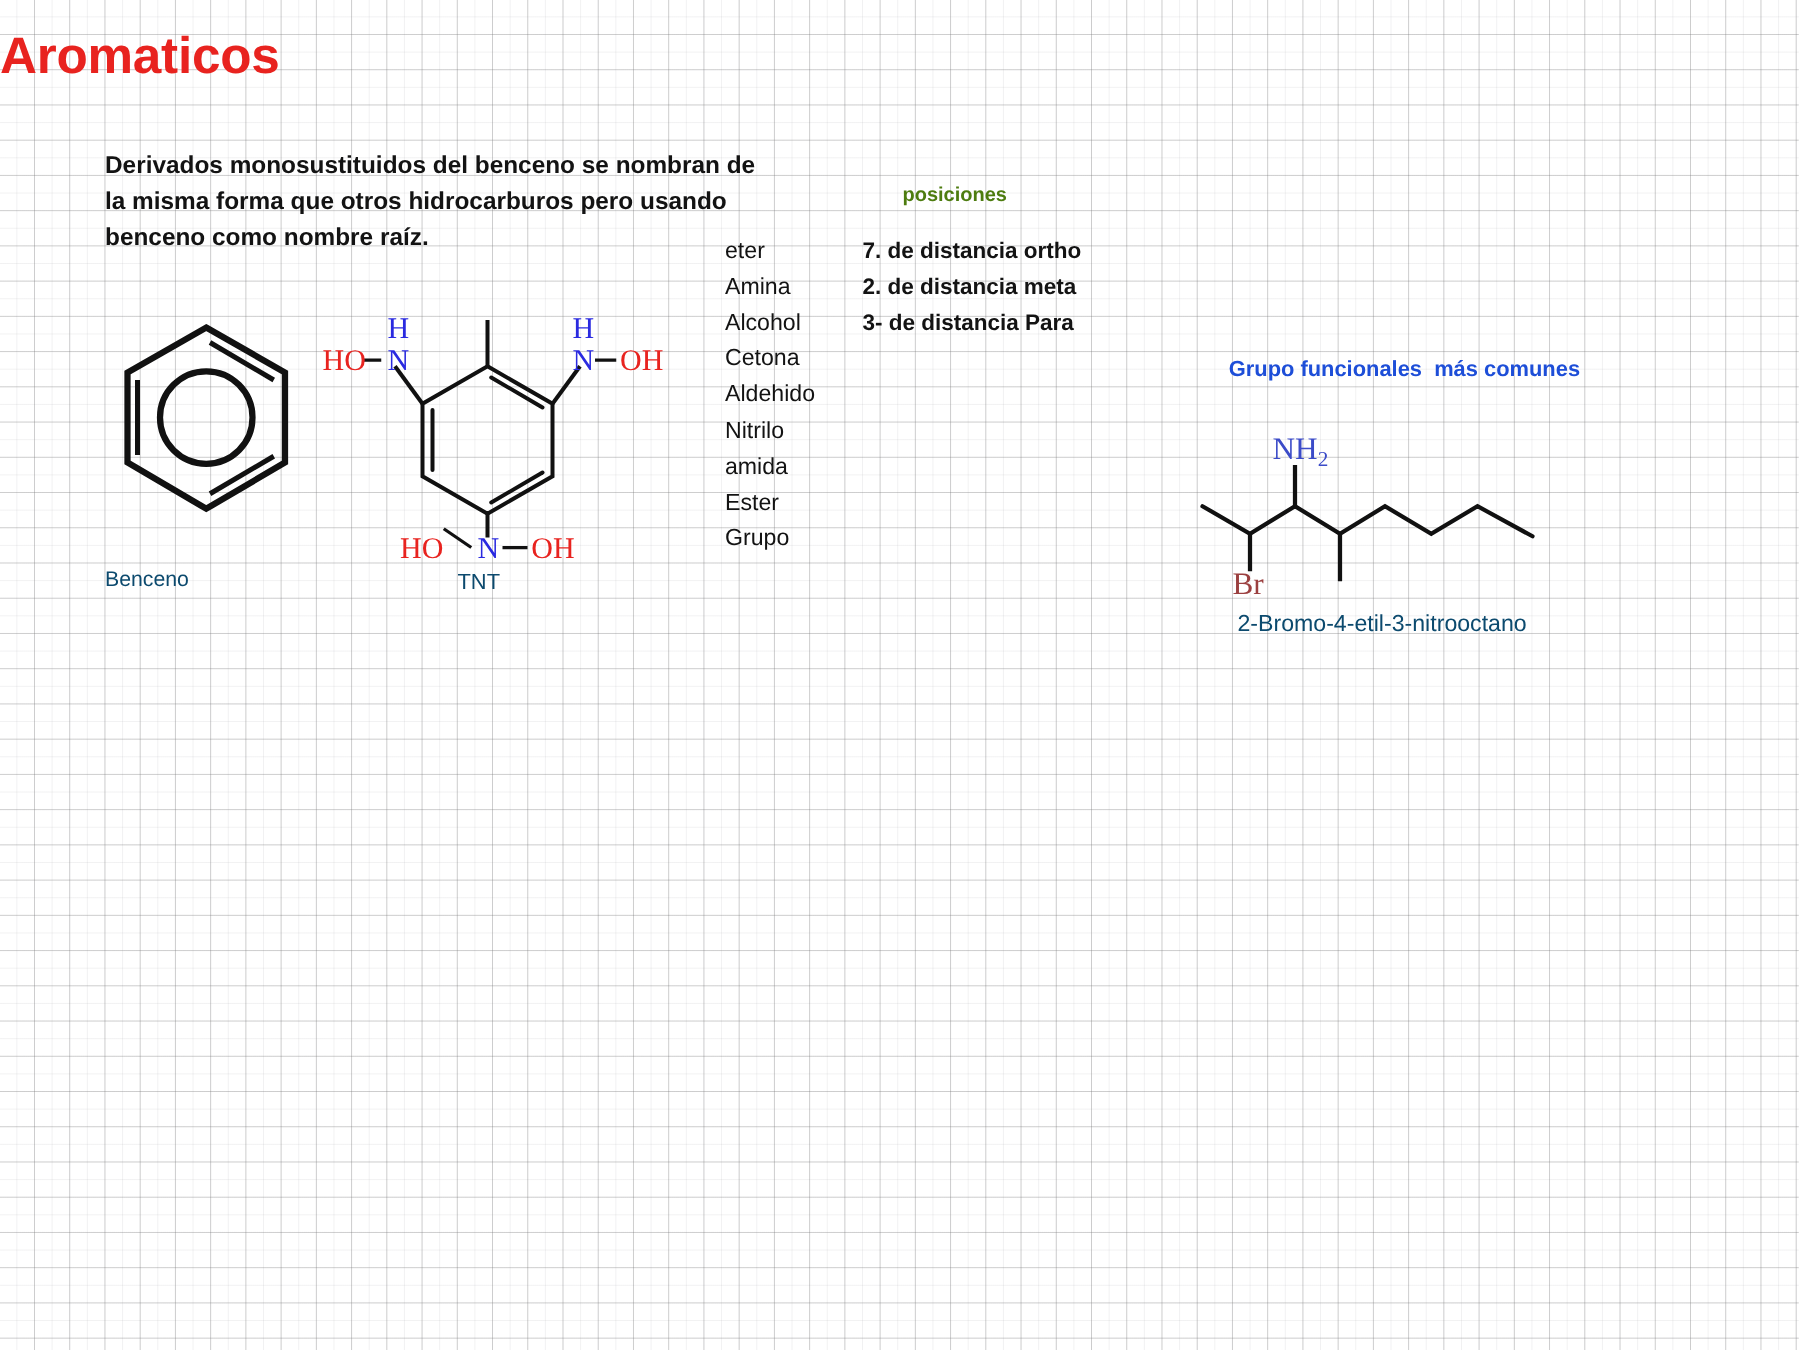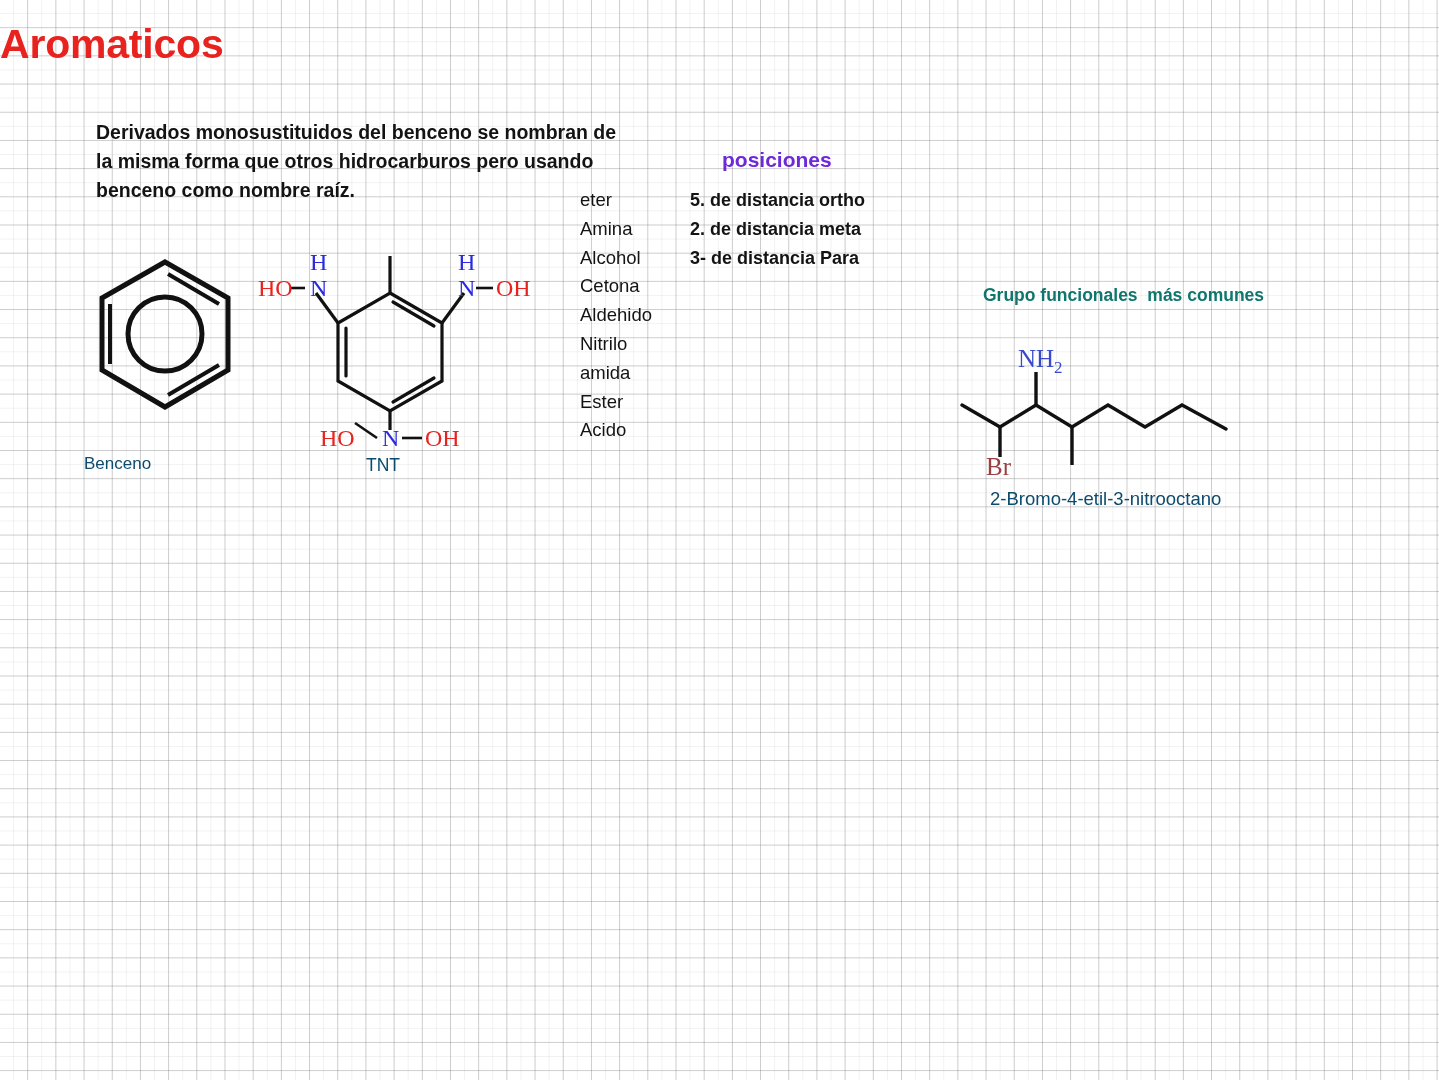--- a/index.html
+++ b/index.html
@@ -48,50 +48,49 @@
     letter-spacing: -0.2px;
     line-height: 1.1;
   }
   #intro-paragraph {
     left: 84px; top: 118px;
     width: 540px;
     color: #131313;
     font-size: 19.5px;
     font-weight: bold;
     line-height: 29px;
-    padding-left: 12px;
   }
   .func-list {
     left: 580px; top: 186px;
     width: 120px;
     color: #131313;
     font-size: 18.5px;
     font-weight: normal;
     line-height: 28.8px;
   }
   .func-list div { white-space: nowrap; }
 
   #posiciones-heading {
     left: 722px; top: 148px;
-    color: #6d28d9;
-    font-size: 21px;
+    color: #4d7c0f;
+    font-size: 16px;
     font-weight: bold;
   }
   #posiciones-list {
     left: 690px; top: 186px;
     color: #131313;
     font-size: 18px;
     font-weight: bold;
     line-height: 28.8px;
   }
   #posiciones-list div { white-space: nowrap; }
 
   #grupos-heading {
     left: 983px; top: 285px;
-    color: #0f766e;
+    color: #1d4ed8;
     font-size: 17.5px;
     font-weight: bold;
     white-space: pre;
   }
 
   .mol-label {
     color: #0c4a6e;
     font-weight: normal;
     font-size: 17px;
     white-space: nowrap;
@@ -115,26 +114,26 @@
 
   <div class="abs func-list">
     <div>eter</div>
     <div>Amina</div>
     <div>Alcohol</div>
     <div>Cetona</div>
     <div>Aldehido</div>
     <div>Nitrilo</div>
     <div>amida</div>
     <div>Ester</div>
-    <div>Acido</div>
+    <div>Grupo</div>
   </div>
 
   <div class="abs" id="posiciones-heading">posiciones</div>
   <div class="abs" id="posiciones-list">
-    <div>5. de distancia ortho</div>
+    <div>7. de distancia ortho</div>
     <div>2. de distancia meta</div>
     <div>3- de distancia Para</div>
   </div>
 
   <div class="abs" id="grupos-heading">Grupo funcionales  más comunes</div>
 
   <svg class="abs" style="left:80px; top:250px;" width="180" height="190" viewBox="0 0 180 190">
     <g fill="none" stroke="#111111" stroke-width="5" stroke-linecap="butt" stroke-linejoin="miter">
       <polygon points="85,12 148,48 148,120 85,157 22,120 22,48"></polygon>
     </g>

